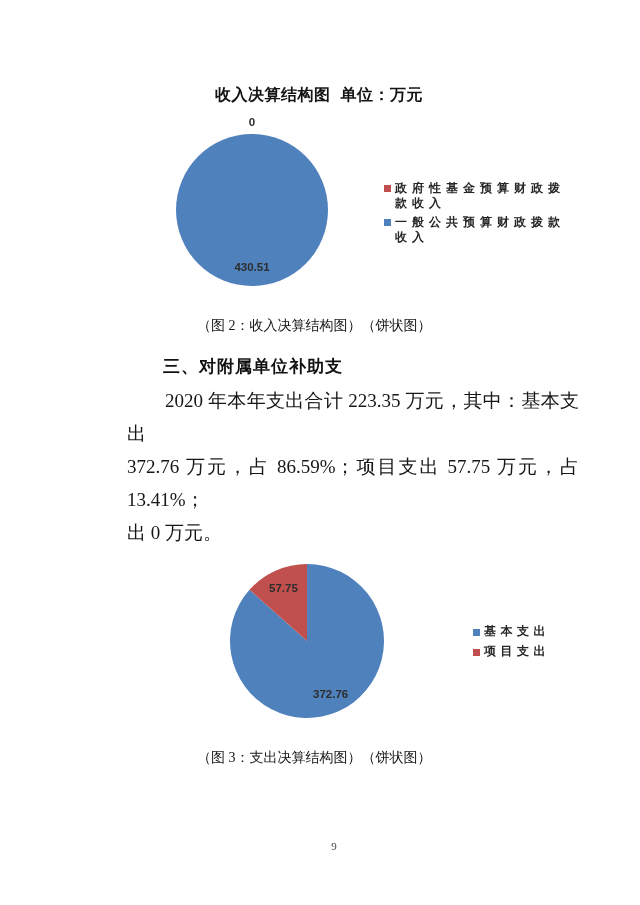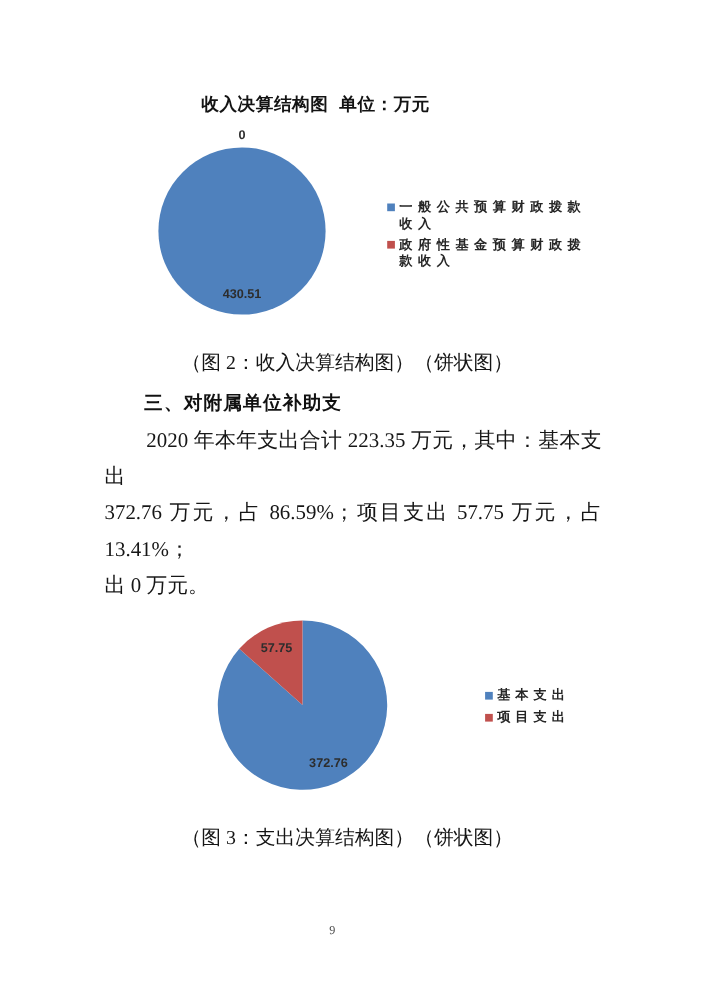--- a/index.html
+++ b/index.html
@@ -1,18 +1,18 @@
 <!DOCTYPE html>
 <html><head>
 <meta charset="utf-8">
 <style>
   html,body{margin:0;padding:0;background:#ffffff;}
   .page{
     position:relative;width:604px;height:905px;background:#ffffff;overflow:hidden;
-    font-family:"Liberation Serif","DejaVu Serif",serif;color:#161616;
+    font-family:"Liberation Serif","DejaVu Serif",serif;color:#161616;margin-left:32px;
   }
   .chart-title{
     position:absolute;font-family:"Liberation Sans","DejaVu Sans",sans-serif;
     font-weight:bold;font-size:16px;color:#131313;white-space:pre;letter-spacing:0.5px;
   }
   .chart-title--income{left:183px;top:85px;}
   .chart-title--expense{left:213px;top:519px;}
   svg.pie{position:absolute;}
   #pie-income{left:130px;top:108px;}
   #pie-expense{left:180px;top:555px;}
@@ -24,21 +24,21 @@
     position:absolute;font-family:"Liberation Sans","DejaVu Sans",sans-serif;
     font-weight:bold;color:#262626;font-size:12px;
   }
   .legend--income{left:352px;top:181px;}
   .legend--expense{left:441px;top:625px;}
   .legend-item{display:flex;align-items:flex-start;margin-bottom:4px;}
   .legend-swatch{flex:0 0 auto;width:7px;height:7px;margin:4px 4px 0 0;}
   .legend--income .legend-label{width:178px;letter-spacing:5px;line-height:15px;}
   .legend--expense .legend-item{margin-bottom:7px;}
   .legend--expense .legend-label{letter-spacing:4.5px;line-height:13px;white-space:nowrap;}
-  .caption{position:absolute;font-size:18px;color:#151515;white-space:pre;}
+  .caption{position:absolute;font-size:14px;color:#151515;white-space:pre;}
   .caption--fig2{left:165px;top:317px;}
   .caption--fig3{left:165px;top:749px;}
   .heading{
     position:absolute;left:131px;top:355px;
     font-family:"Liberation Sans","DejaVu Sans",sans-serif;
     font-weight:bold;font-size:17px;color:#111;letter-spacing:1px;
   }
   .para{position:absolute;left:95px;top:384px;width:452px;font-size:19px;line-height:33px;}
   .para .line{text-align:justify;text-align-last:justify;}
   .para .line.first{text-indent:38px;}
@@ -56,26 +56,26 @@
   <div class="chart-title chart-title--income">收入决算结构图  单位：万元</div>
 
   <svg id="pie-income" class="pie" width="200" height="185">
       <circle cx="90" cy="102" r="76" fill="#4F81BD"></circle>
       <text x="90.0" y="163.0" text-anchor="middle" class="pie-label">430.51</text>
       <text x="90.0" y="18.0" text-anchor="middle" class="pie-label">0</text>
     </svg>
 
   <div class="legend legend--income">
       <div class="legend-item">
+        <span class="legend-swatch" style="background: rgb(192, 80, 77);"></span>
+        <span class="legend-label">政府性基金预算财政拨款收入</span>
+      </div>
+      <div class="legend-item">
         <span class="legend-swatch" style="background: rgb(79, 129, 189);"></span>
         <span class="legend-label">一般公共预算财政拨款收入</span>
-      </div>
-      <div class="legend-item">
-        <span class="legend-swatch" style="background: rgb(192, 80, 77);"></span>
-        <span class="legend-label">政府性基金预算财政拨款收入</span>
       </div>
     </div>
 
   <div class="caption caption--fig2">（图 2：收入决算结构图）（饼状图）</div>
 
   <div class="heading">三、对附属单位补助支</div>
 
   <div class="para">
     <div class="line first">2020 年本年支出合计 223.35 万元，其中：基本支出</div>
     <div class="line">372.76 万元，占 86.59%；项目支出 57.75 万元，占 13.41%；</div>

